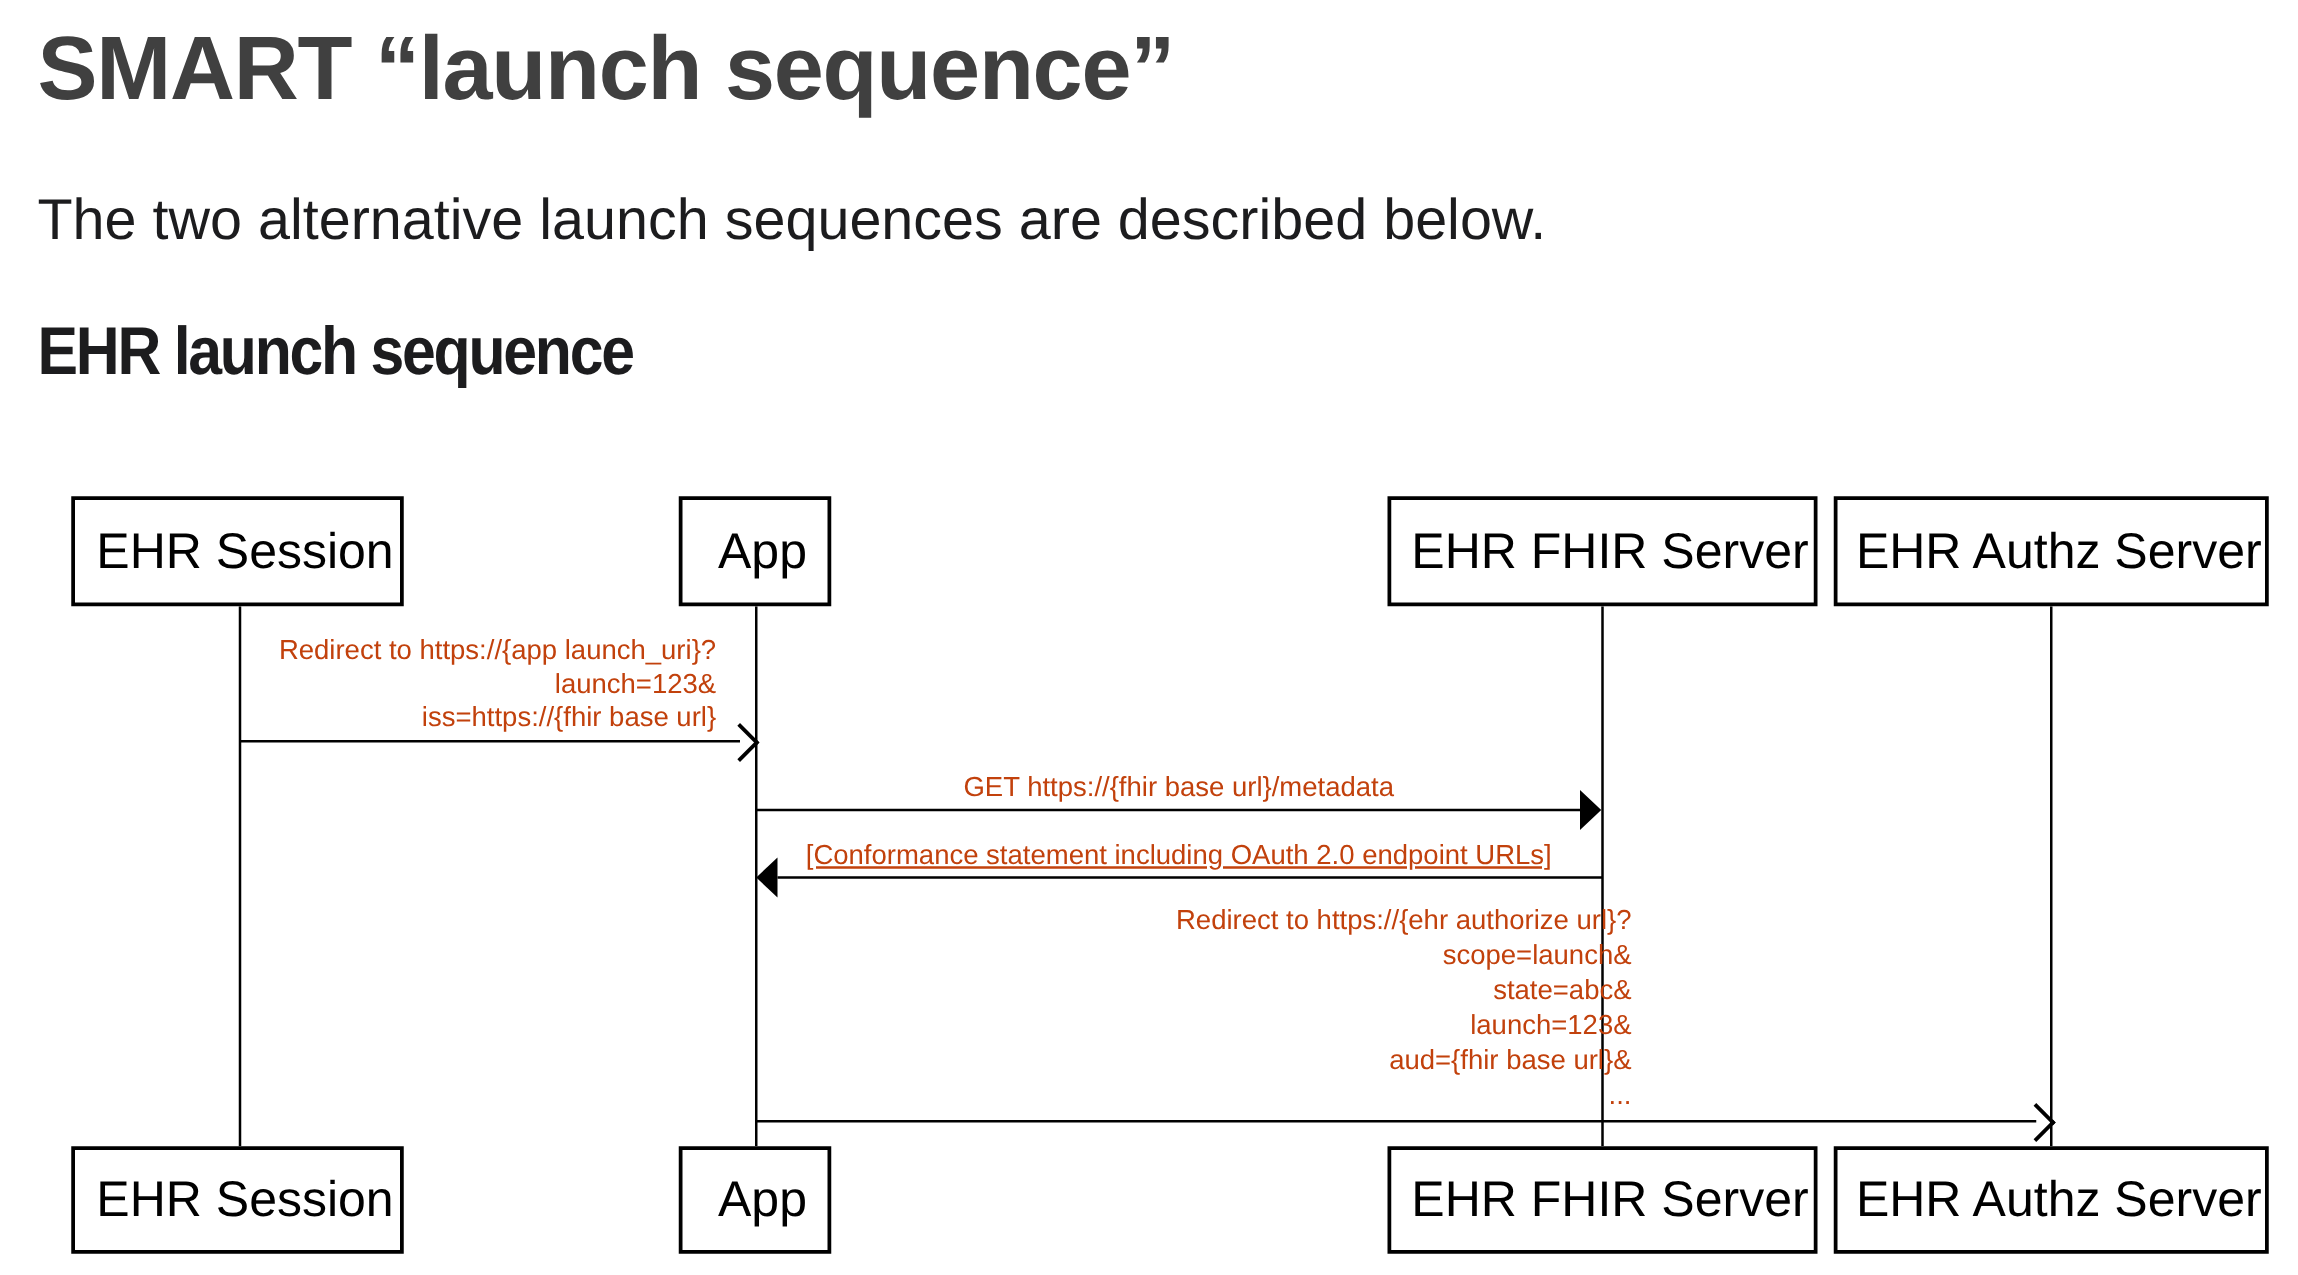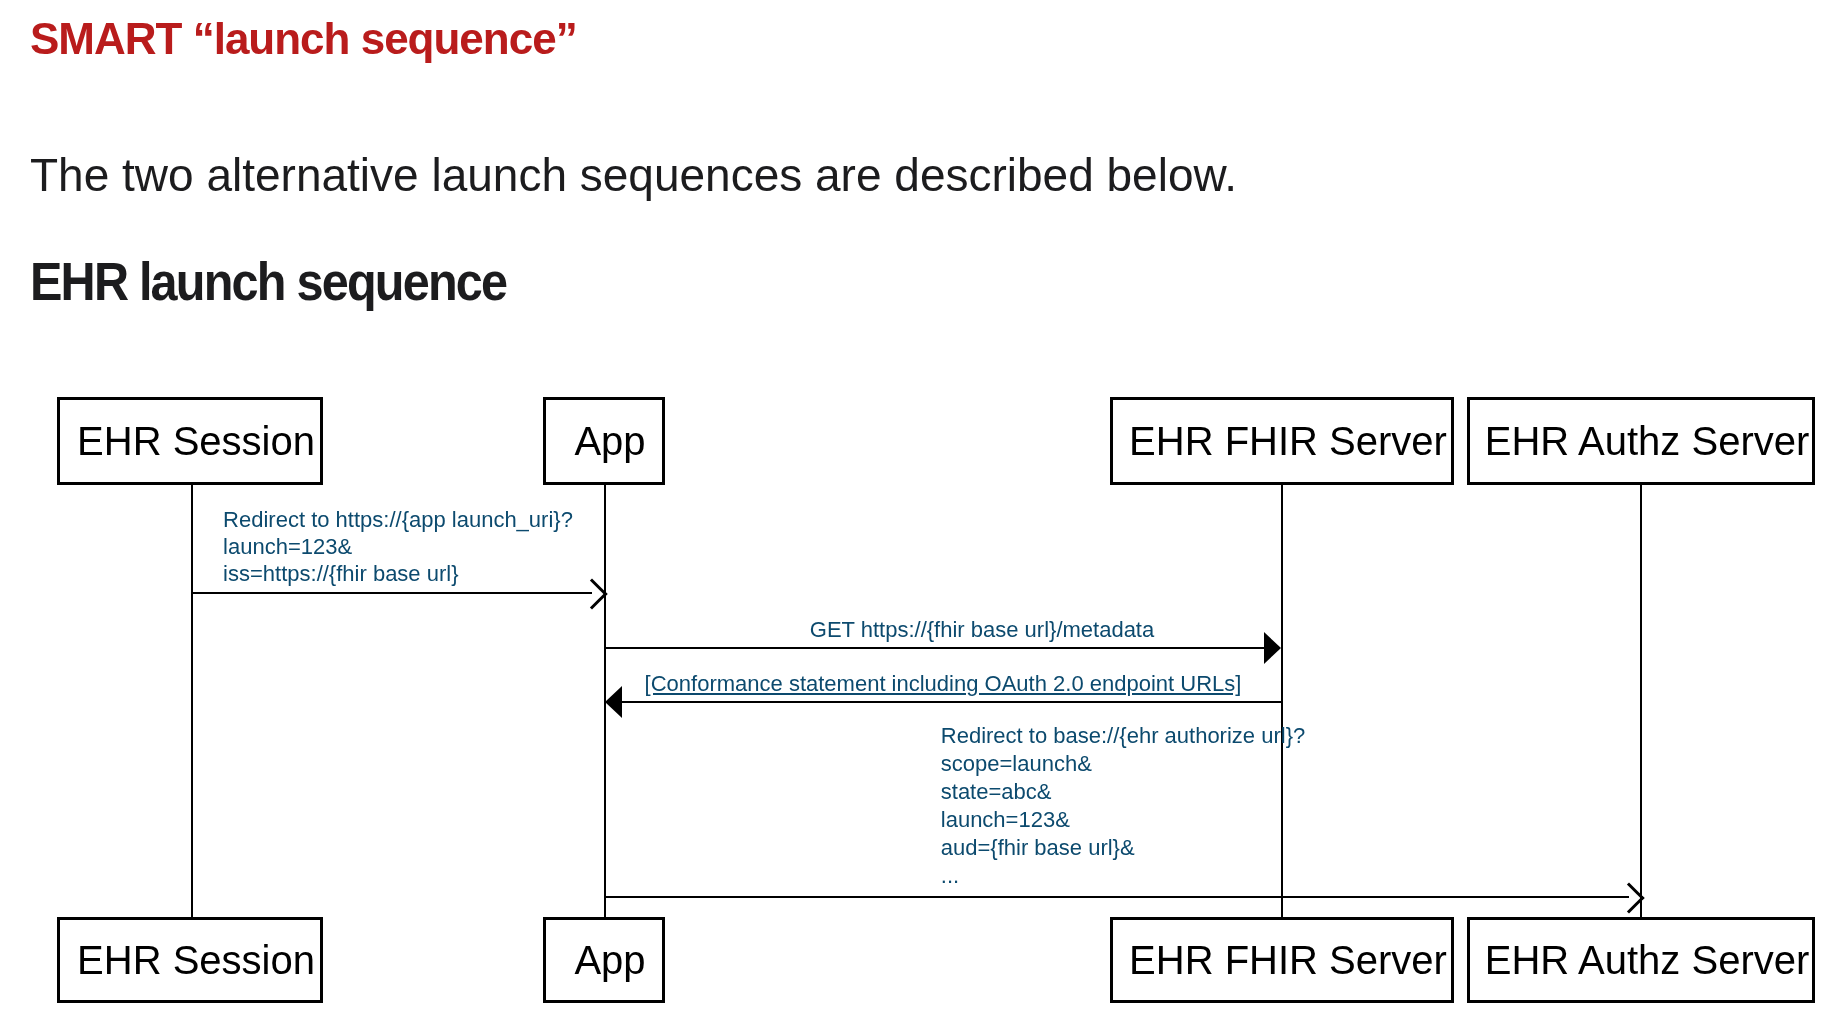--- a/index.html
+++ b/index.html
@@ -3,22 +3,22 @@
 <meta charset="utf-8">
 <style>
   html,body{margin:0;padding:0;}
   body{
     width:1838px;height:1020px;background:#ffffff;position:relative;overflow:hidden;
     font-family:"Liberation Sans","DejaVu Sans",sans-serif;color:#1a1a1a;
   }
   .abs{position:absolute;}
   
   .h1{
-    left:30px;top:14px;font-size:44px;font-weight:600;letter-spacing:-1px;
-    color:#b91c1c;white-space:nowrap;
+    left:30px;top:14px;font-size:72px;font-weight:600;letter-spacing:-1px;
+    color:#404040;white-space:nowrap;
   }
   .intro{
     left:30px;top:148px;font-size:46px;font-weight:400;color:#1c1c1e;white-space:nowrap;
   }
   .h2{
     left:30px;top:250px;font-size:54px;font-weight:700;letter-spacing:-2px;
     transform:scaleX(0.90);transform-origin:left center;color:#1c1c1e;white-space:nowrap;
   }
   
   .diagram{left:0;top:0;width:1838px;height:1020px;}
@@ -35,22 +35,22 @@
   }
   .tri-right{
     width:0;height:0;border-left:17px solid #000;
     border-top:16px solid transparent;border-bottom:16px solid transparent;
   }
   .tri-left{
     width:0;height:0;border-right:17px solid #000;
     border-top:16px solid transparent;border-bottom:16px solid transparent;
   }
   .msg-label{
-    transform:translateX(-50%);text-align:left;font-size:22px;line-height:27px;
-    color:#0c4a6e;white-space:nowrap;
+    transform:translateX(-50%);text-align:right;font-size:22px;line-height:27px;
+    color:#c2410c;white-space:nowrap;
   }
   .msg-label.tall{line-height:28px;}
 </style>
 </head>
 <body>
 
 <div class="abs h1">SMART “launch sequence”</div>
 <div class="abs intro">The two alternative launch sequences are described below.</div>
 <div class="abs h2">EHR launch sequence</div>
 
@@ -88,34 +88,34 @@
   </div>
 
   <div class="abs msg-label" style="left:398px;top:506px;">
     <div>Redirect to https://{app launch_uri}?</div>
     <div>launch=123&amp;</div>
     <div>iss=https://{fhir base url}</div>
   </div>
   <div class="abs msg-line" style="left:192px;top:592px;width:400px;"></div>
   <div class="abs chev" style="left:581px;top:583px;"></div>
 
-  <div class="abs msg-label" style="left:943px;top:616px;margin-left:39px;">
+  <div class="abs msg-label" style="left:943px;top:616px;">
     <div>GET https://{fhir base url}/metadata</div>
   </div>
   <div class="abs msg-line" style="left:605px;top:647px;width:660px;"></div>
   <div class="abs tri-right" style="left:1264px;top:632px;"></div>
 
   <div class="abs msg-label" style="left:943px;top:670px;text-decoration:underline;">
     <div>[Conformance statement including OAuth 2.0 endpoint URLs]</div>
   </div>
   <div class="abs msg-line" style="left:622px;top:701px;width:660px;"></div>
   <div class="abs tri-left" style="left:605px;top:686px;"></div>
 
   <div class="abs msg-label tall" style="left:1123px;top:722px;">
-    <div>Redirect to base://{ehr authorize url}?</div>
+    <div>Redirect to https://{ehr authorize url}?</div>
     <div>scope=launch&amp;</div>
     <div>state=abc&amp;</div>
     <div>launch=123&amp;</div>
     <div>aud={fhir base url}&amp;</div>
     <div>...</div>
   </div>
   <div class="abs msg-line" style="left:605px;top:896px;width:1024px;"></div>
   <div class="abs chev" style="left:1618px;top:887px;"></div>
 
 </div>

